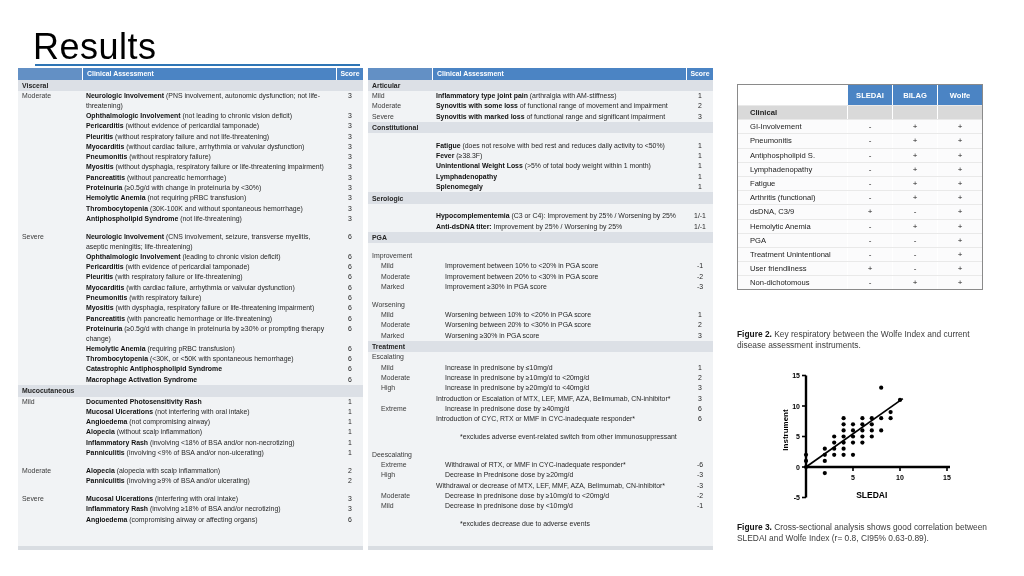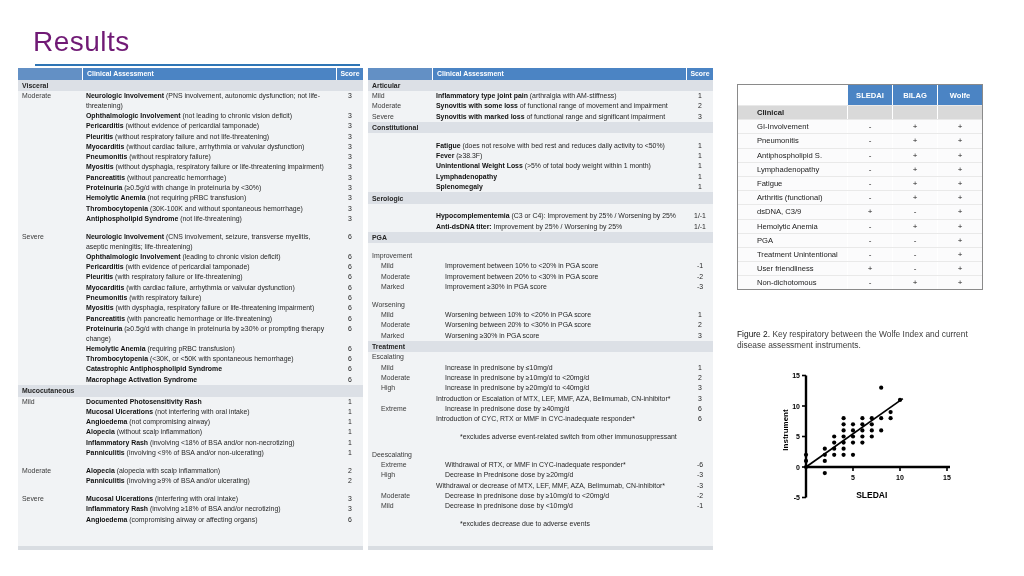--- a/index.html
+++ b/index.html
@@ -1,19 +1,19 @@
 <!DOCTYPE html>
 <html><head>
 <meta charset="utf-8">
 <style>
   html,body{margin:0;padding:0;background:#fff;}
   #page{position:relative;width:1024px;height:576px;background:#ffffff;overflow:hidden;
         font-family:"Liberation Sans", sans-serif;color:#222;}
   
-  #title{position:absolute;left:33px;top:26px;font-size:28px;color:#701a75;font-weight:400;letter-spacing:.5px;}
+  #title{position:absolute;left:33px;top:26px;font-size:36px;color:#000000;font-weight:400;letter-spacing:.5px;}
   #title-rule{position:absolute;left:35px;top:64px;width:325px;height:2px;background:#2e75b5;}
   
   .score-table{position:absolute;top:68px;width:345px;height:482px;background:#f1f3f5;
                font-size:6.9px;display:flex;flex-direction:column;overflow:hidden;}
   #table-left{left:18px;}
   #table-mid{left:368px;}
   .st-header{display:flex;min-height:11.5px;align-items:stretch;background:#4b84c4;color:#fff;font-weight:bold;}
   .st-header .h-sev{width:64px;flex:none;background:#6390c5;border-right:1px solid #fff;}
   .st-header .h-assess{flex:1;padding-left:4px;display:flex;align-items:center;border-right:1px solid #fff;}
   .st-header .h-score{width:26px;flex:none;display:flex;align-items:center;justify-content:center;}
@@ -28,28 +28,28 @@
               padding-left:4px;color:#252525;}
   .st-gap{height:7.5px;flex:none;}
   .st-note .st-desc{padding-left:24px;}
   .st-filler{flex:1;}
   .st-bottom{height:4px;background:#d9dde2;flex:none;}
   
   #cmp-table{position:absolute;left:737px;top:84px;width:244px;background:#fbfbfc;border:1px solid #8a8a8a;
              font-size:7.6px;}
   .cmp-row{display:flex;min-height:13.2px;align-items:stretch;border-top:1px solid #e9e9e9;}
   .cmp-row.cmp-head{border-top:none;min-height:20px;background:#fff;}
-  .cmp-label{flex:1;padding-left:19px;display:flex;align-items:center;color:#222;}
+  .cmp-label{flex:1;padding-left:12px;display:flex;align-items:center;color:#222;}
   .cmp-val{width:44px;flex:none;border-left:1.5px solid #fff;display:flex;align-items:center;justify-content:center;font-size:8px;}
   .cmp-head .cmp-val{background:#4b84c4;color:#fff;font-weight:bold;font-size:7.6px;}
   .cmp-section{font-weight:bold;}
   .cmp-section .cmp-label,.cmp-section .cmp-val{background:#d9d9d9;}
   
   .caption{position:absolute;font-size:8.4px;line-height:1.32;color:#3c3c3c;}
-  .caption .cap-b{font-weight:normal;color:#141414;}
+  .caption .cap-b{font-weight:bold;color:#141414;}
   .caption .u{text-decoration:underline;}
   #fig2-caption{left:737px;top:329px;width:252px;}
   #fig3-caption{left:737px;top:522px;width:266px;}
   #fig1-caption{left:18px;top:551px;width:320px;font-size:8.2px;}
   
   #scatter{position:absolute;left:740px;top:368px;}
   #scatter text{font-family:"Liberation Sans", sans-serif;font-weight:bold;fill:#000;}
 </style>
 </head>
 <body>
@@ -591,15 +591,18 @@
       <circle cx="141.2" cy="62.400000000000006" r="2.1" fill="#000"></circle>
       <circle cx="141.2" cy="50.2" r="2.1" fill="#000"></circle>
       <circle cx="141.2" cy="19.700000000000003" r="2.1" fill="#000"></circle>
       <circle cx="150.60000000000002" cy="50.2" r="2.1" fill="#000"></circle>
       <circle cx="150.60000000000002" cy="44.1" r="2.1" fill="#000"></circle>
       <circle cx="160" cy="31.900000000000006" r="2.1" fill="#000"></circle>
       <text x="131.8" y="130" font-size="8.5" text-anchor="middle">SLEDAI</text>
       <text x="48" y="62" font-size="8" text-anchor="middle" transform="rotate(-90 48 62)">Instrument</text>
     </svg>
 
+  <div id="fig3-caption" class="caption">
+    <span class="cap-b">Figure 3.</span><span> Cross-sectional analysis shows good correlation between SLEDAI and Wolfe Index (r= 0.8, CI95% 0.63-0.89).</span>
+  </div>
 
 
 </div>
 
 </body></html>

